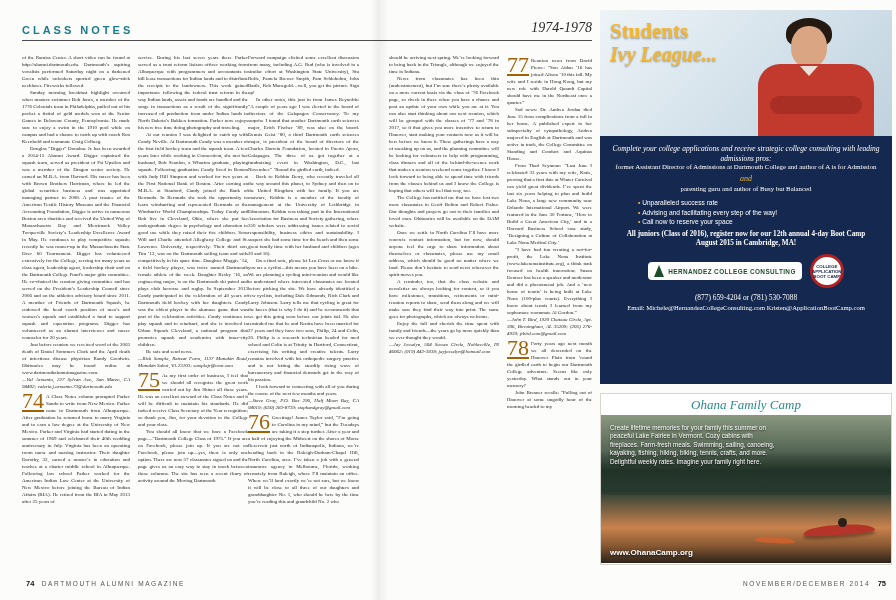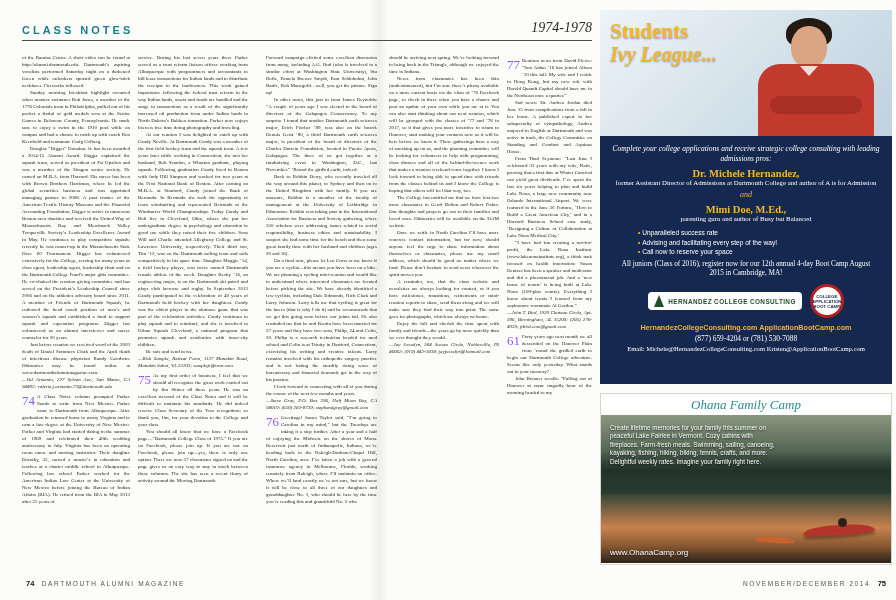--- a/index.html
+++ b/index.html
@@ -16,29 +16,29 @@
   .section-title { font-family:"Liberation Sans", sans-serif; color:#1c7c8e; font-size:11px;
                    font-weight:bold; letter-spacing:3px;text-align:center; }
   .years-label { font-style:italic; font-size:14px; color:#2b2b2b; }
 
   
   .cols { position:absolute; left:22px; top:54px; width:570px; height:508px; }
   .col { position:absolute; top:0; height:508px; overflow:hidden; font-size:5px; line-height:7px;
          color:#1c1c1c; text-align:justify; }
   .col-0 { left:0;   width:108px; }
   .col-1 { left:116px; width:110px; }
-  .col-2 { left:244px; width:111px; }
+  .col-2 { left:226px; width:111px; }
   .col-3 { left:367px; width:110px; }
   .col-4 { left:485px; width:85px; }
   .col p { margin:0; }
   .col p.para { text-indent:8px; }
   .col p.sig { font-style:italic; margin:0 0 3px; }
   .col p.head { margin-top:3px; }
-  .dropcap { float:left; font-size:13px; line-height:15px; padding-right:2px; color:#8b5cf6;
-             font-family:"Liberation Serif", serif; }
+  .dropcap { float:left; font-size:22px; line-height:15px; padding-right:2px; color:#a16207;
+             font-family:"Liberation Serif", serif;text-decoration:underline; }
 
   
   .ad-col { position:absolute; left:600px; top:10px; width:292px; }
 
   .ad-ivy { background:#15284f; color:#fff; height:374px; overflow:hidden; }
   .ivy-photo { position:relative; height:126px;
                background:linear-gradient(135deg,#eef4f7 0%,#d3e1ea 55%,#bfd2de 100%); overflow:hidden; }
   .p-hair  { position:absolute; left:186px; top:8px;  width:46px; height:30px; background:#241a12; border-radius:50% 50% 40% 40%; }
   .p-face  { position:absolute; left:191px; top:16px; width:36px; height:42px; background:#d9a583; border-radius:48% 48% 46% 46%; }
   .p-shirt { position:absolute; left:158px; top:54px; width:116px; height:76px; background:#c23a2e; border-radius:22px 22px 0 0; }
@@ -53,21 +53,21 @@
   .ivy-t3 { font-size:20px; line-height:22px; font-style:italic; }
 
   .ivy-body { padding:8px 12px 6px; text-align:center; }
   .ivy-intro { font-style:italic; font-size:7.5px; line-height:9.5px; }
   .pro-name { color:#f3b62e; font-size:10.5px; font-weight:bold; margin-top:5px; }
   .pro-desc { font-size:6.8px; line-height:8.6px; }
   .joiner { color:#f3b62e; font-size:8px; font-style:italic; margin:2px 0; }
   .ivy-bullets { list-style:none; text-align:left; margin:5px 0 3px 26px;
                  font-family:"Liberation Sans", sans-serif; font-size:6.6px; line-height:9.6px; }
   .ivy-bullets li::before { content:"• "; color:#f3b62e; font-weight:bold; }
-  .ivy-cta { font-size:7.2px; line-height:9.2px; font-weight:normal; margin:3px 4px; }
+  .ivy-cta { font-size:7.2px; line-height:9.2px; font-weight:bold; margin:3px 4px; }
   .logo-row { display:flex; justify-content:center; align-items:center; gap:8px; margin:6px 0 5px; }
   .logo-hcc { background:#fff; border-radius:4px; padding:3px 6px; display:flex; align-items:center; gap:4px; }
   .tree-icon { width:0; height:0; border-left:5px solid transparent; border-right:5px solid transparent;
                border-bottom:12px solid #1e4d2b; }
   .logo-hcc-text { color:#1e4d2b; font-family:"Liberation Sans", sans-serif; font-size:6.4px;
                    font-weight:bold; line-height:7px; letter-spacing:.4px; text-align:left; }
   .logo-bootcamp { width:34px; height:34px; border-radius:50%; background:#fff; border:3px solid #b22222;
                    color:#15284f; display:flex; align-items:center; justify-content:center;
                    font-family:"Liberation Sans", sans-serif; font-size:4.4px; font-weight:bold;
                    line-height:5px; text-align:center; padding:2px; }
@@ -78,21 +78,21 @@
   .ad-ohana { margin-top:9px; background:#fff; border:1px solid #d8d5cf; height:172px; overflow:hidden; }
   .ohana-logo { font-family:"Liberation Serif", serif; font-style:italic; color:#2a8a8c;
                 font-size:13px; text-align:center; padding:3px 0 2px; }
   .ohana-photo { position:relative; height:148px;
     background:linear-gradient(180deg,#8a987f 0%,#4c5e4e 28%,#2e4237 52%,#c9824d 76%,#8a5a33 88%,#2c231a 100%); }
   .treeline { position:absolute; top:24%; width:100%; height:30%;
     background:linear-gradient(180deg, rgba(8,22,15,0) 0%, rgba(8,22,15,.55) 45%, rgba(8,22,15,.15) 100%); }
   .ohana-text { position:absolute; left:9px; top:9px; width:168px; color:#fff;
                 font-family:"Liberation Sans", sans-serif; font-size:6.3px; line-height:8.4px;
                 text-shadow:0 1px 2px rgba(0,0,0,.75); text-align:left; }
-  .ohana-url { position:absolute; left:9px; bottom:6px; color:#fff; font-weight:normal; font-size:8px;
+  .ohana-url { position:absolute; left:9px; bottom:6px; color:#fff; font-weight:bold; font-size:8px;
                font-family:"Liberation Sans", sans-serif; text-shadow:0 1px 2px rgba(0,0,0,.75); }
   .canoe { position:absolute; right:16px; bottom:28px; width:72px; height:10px; background:#b5342a;
            border-radius:50% 60% 60% 50% / 95% 95% 35% 35%; transform:rotate(-4deg);
            box-shadow:0 3px 3px rgba(40,20,10,.4); }
   .paddler { position:absolute; right:44px; bottom:36px; width:9px; height:9px; background:#2b2018; border-radius:50%; }
   .kayak { position:absolute; right:96px; bottom:20px; width:40px; height:6px; background:#c9622e;
            border-radius:50%/90% 90% 40% 40%; transform:rotate(3deg); }
 
   
   .footer { font-family:"Liberation Sans", sans-serif; font-size:6.5px; color:#555;
@@ -145,21 +145,21 @@
         <p class="para">A reminder, too, that the class website and newsletter are always looking for content, so if you have milestones, transitions, retirements or mini-reunion reports to share, send them along and we will make sure they find their way into print. The same goes for photographs, which are always welcome.</p>
         <p class="para">Enjoy the fall and cherish the time spent with family and friends—the years go by more quickly than we ever thought they would.</p>
         <p class="sig">—Jay Josselyn, 504 Sussex Circle, Noblesville, IN 46062; (919) 442-3838; jayjosselyn@hotmail.com</p>
       </div>
     <div class="col col-4">
         <p class="head"><span class="dropcap">77</span>Reunion news from David Pierce: “Son Aidan ’16 has joined Alison ’10 this fall. My wife and I reside in Hong Kong, but my new role with Harold Quandt Capital should have me in the Northeast once a quarter.”</p>
         <p class="para">Sad news: Dr. Andrea Jordan died June 15 from complications from a fall in her home. A published expert in her subspecialty of cytopathology, Andrea majored in English at Dartmouth and was active in track, the College Committee on Standing and Conduct and Aquinas House.</p>
         <p class="para">From Thad Seymour: “Last June I celebrated 33 years with my wife, Katie, proving that a first date at Winter Carnival can yield great dividends. I’ve spent the last six years helping to plan and build Lake Nona, a large new community near Orlando International Airport. We were featured in the June 30 Fortune, ‘How to Build a Great American City,’ and in a Harvard Business School case study, ‘Designing a Culture of Collaboration at Lake Nona Medical City.’</p>
         <p class="para">“I have had fun creating a not-for-profit, the Lake Nona Institute (www.lakenonainstitute.org), a think tank focused on health innovation; Susan Dentzer has been a speaker and moderator and did a phenomenal job. And a ‘new home of tennis’ is being built at Lake Nona (100-plus courts). Everything I know about tennis I learned from my sophomore roommate Al Gordon.”</p>
         <p class="sig">—John T. Bird, 1920 Chateau Circle, Apt. 306, Birmingham, AL 35209; (205) 276-4939; jtbird.com@gmail.com</p>
-        <p class="head"><span class="dropcap">61</span>Forty years ago next month we all descended on the Hanover Plain from ’round the girdled earth to begin our Dartmouth College adventure. Seems like only yesterday. What stands out in your memory?</p>
+        <p class="head"><span class="dropcap">78</span>Forty years ago next month we all descended on the Hanover Plain from ’round the girdled earth to begin our Dartmouth College adventure. Seems like only yesterday. What stands out in your memory?</p>
         <p class="para">John Brenner recalls: “Pulling out of Hanover at some ungodly hour of the morning headed to my</p>
       </div>
   </div>
 
   <div class="fold"></div>
 
   <aside class="ad-col">
 
     <div class="ad-ivy">
       <div class="ivy-photo">
@@ -168,39 +168,36 @@
         <div class="p-shirt"></div>
         <div class="p-collar"></div>
         <div class="p-arms"></div>
         <div class="ivy-title">
           <div class="ivy-t1">Students</div>
           <div class="ivy-t3">Ivy League...</div>
         </div>
       </div>
       <div class="ivy-body">
         <div class="ivy-intro">Complete your college applications and receive strategic college consulting with leading admissions pros:</div>
-        <div class="pro-name">Dr. Michele Hernandez,</div>
         <div class="pro-desc">former Assistant Director of Admissions at Dartmouth College and author of A is for Admission</div>
         <div class="joiner">and</div>
-        <div class="pro-name">Mimi Doe, M.Ed.,</div>
         <div class="pro-desc">parenting guru and author of Busy but Balanced</div>
         <ul class="ivy-bullets">
             <li>Unparalleled success rate</li>
             <li>Advising and facilitating every step of the way!</li>
             <li>Call now to reserve your space</li>
           </ul>
         <div class="ivy-cta">All juniors (Class of 2016), register now for our 12th annual 4-day Boot Camp August 2015 in Cambridge, MA!</div>
         <div class="logo-row">
           <div class="logo-hcc">
             <span class="tree-icon"></span>
             <span class="logo-hcc-text">HERNANDEZ COLLEGE CONSULTING</span>
           </div>
           <div class="logo-bootcamp">COLLEGE APPLICATION BOOT CAMP</div>
         </div>
-        <div class="ivy-urls">HernandezCollegeConsulting.com  ApplicationBootCamp.com</div>
         <div class="ivy-phones">(877) 659-4204 or (781) 530-7088</div>
         <div class="ivy-emails">Email: Michele@HernandezCollegeConsulting.com Kristen@ApplicationBootCamp.com</div>
       </div>
     </div>
 
     <div class="ad-ohana">
       <div class="ohana-logo">Ohana Family Camp</div>
       <div class="ohana-photo">
         <div class="treeline"></div>
         <div class="kayak"></div>

